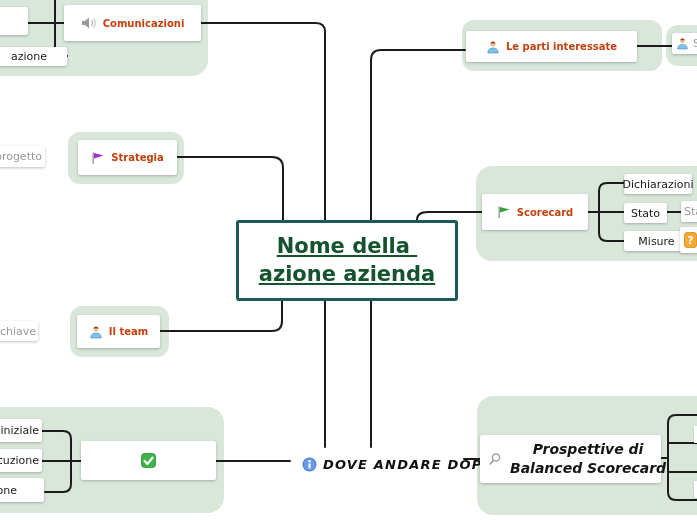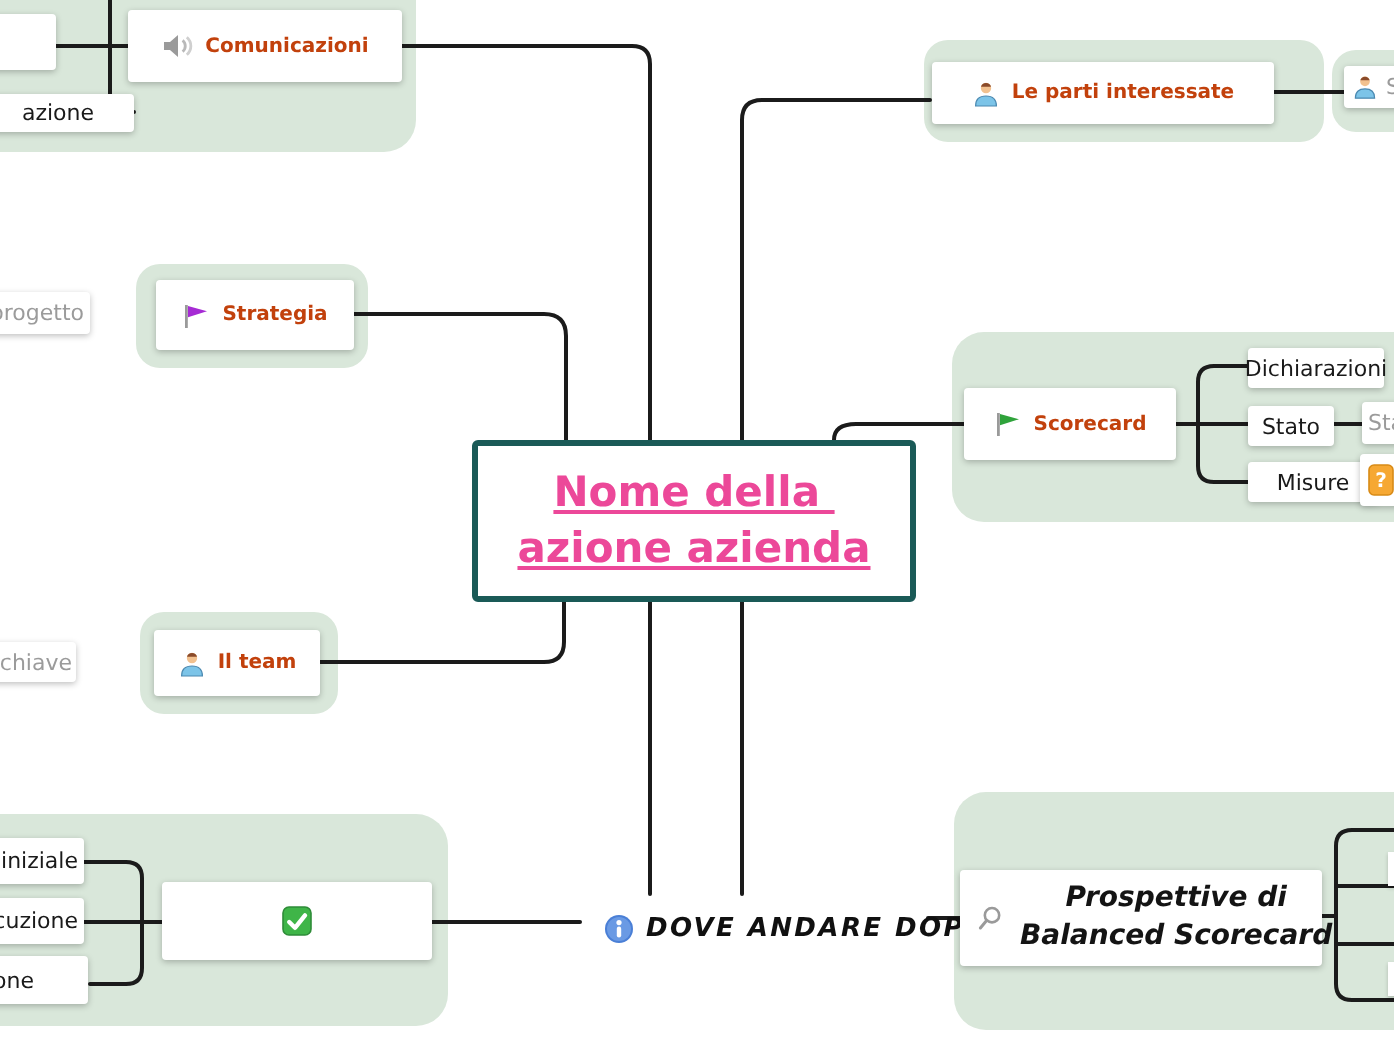--- a/index.html
+++ b/index.html
@@ -10,21 +10,21 @@
         box-shadow:0 1px 3px rgba(0,0,0,.25);border-radius:2px;box-sizing:border-box;}
   .node.center-align{justify-content:center;}
   .node.right-align{justify-content:flex-end;}
   .node.left-align{justify-content:flex-start;}
   .main-label{font-weight:bold;font-size:10px;color:#c2410c;white-space:nowrap;}
   .small-label{font-size:11px;color:#1a1a1a;white-space:nowrap;}
   .gray{color:#9b9b9b;}
   .icon{display:inline-flex;flex:0 0 auto;align-items:center;justify-content:center;}
   #central{border:3px solid #1a5a57;border-radius:3px;flex-direction:column;justify-content:center;
            box-shadow:none;}
-  #central .c-line{font-weight:bold;font-size:21px;color:#ec4899;text-decoration:underline;
+  #central .c-line{font-weight:bold;font-size:21px;color:#14532d;text-decoration:underline;
                    line-height:1.3;white-space:pre;}
   #dove{background:transparent;box-shadow:none;gap:6px;}
   #dove .dove-label{font-weight:bold;font-style:italic;font-size:13px;letter-spacing:1.2px;
                     color:#101010;white-space:nowrap;}
   #prospettive{gap:8px;padding-left:8px;}
   #prospettive .p-lines{display:flex;flex-direction:column;align-items:center;flex:1;}
   #prospettive .p-line{font-weight:bold;font-style:italic;font-size:14px;color:#141414;
                        line-height:1.35;white-space:nowrap;}
   svg.wires{position:absolute;left:0;top:0;pointer-events:none;}
   .sliver{position:absolute;background:#ffffff;box-shadow:0 1px 2px rgba(0,0,0,.2);}

